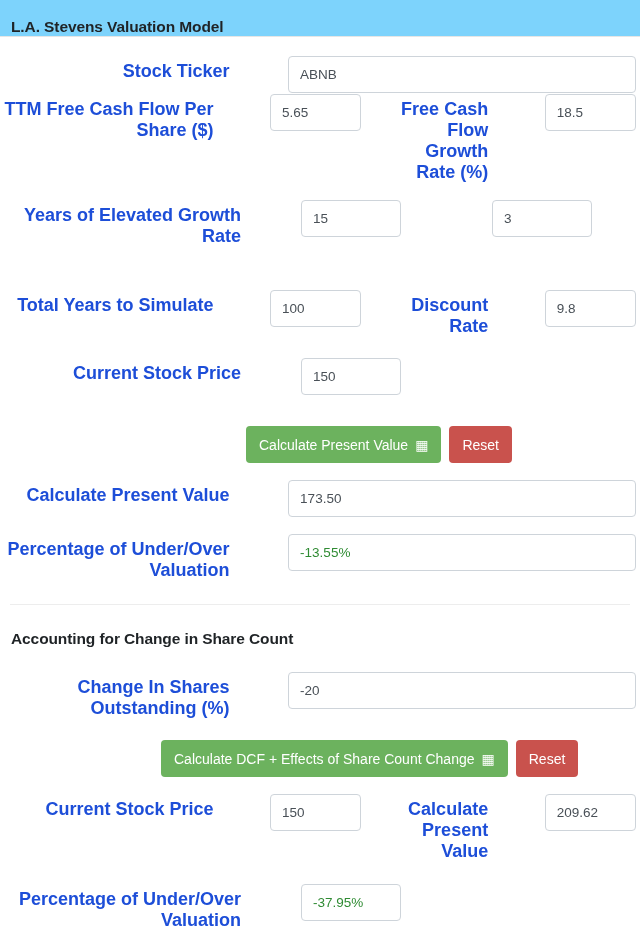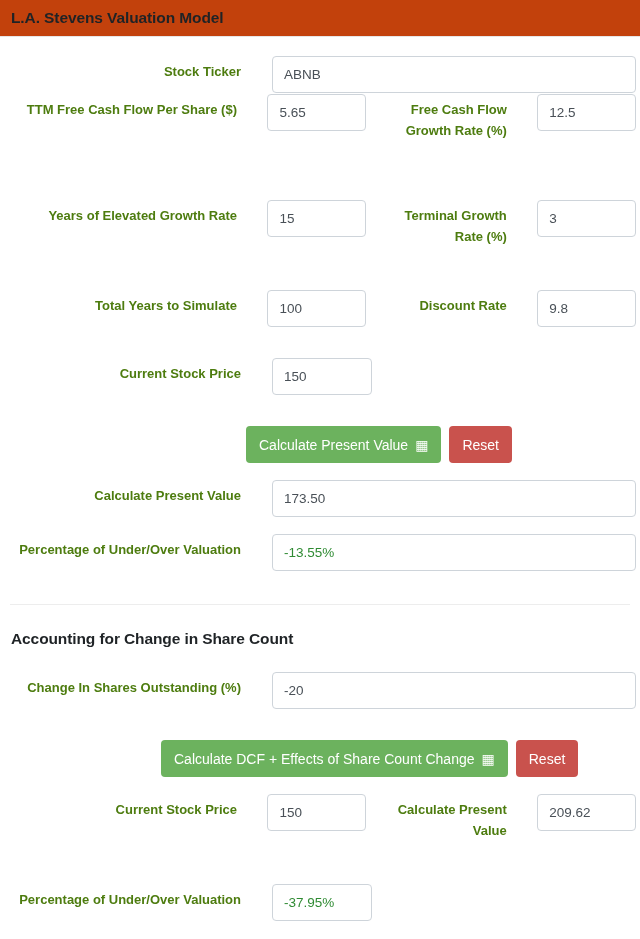--- a/index.html
+++ b/index.html
@@ -12,43 +12,43 @@
   #app {
     position: relative;
     width: 640px; height: 939px;
     overflow: hidden;
     background: #fff;
   }
 
   
   .card-header {
     height: 37px;
-    background: #c2410c;
+    background: #7dd3fc;
     border-bottom: 1px solid #e6e6e6;
     display: flex;
-    align-items: center;
+    align-items: flex-end;
     padding-left: 11px;
   }
   .card-header-title {
     font-size: 15.5px;
     font-weight: bold;
     color: #1f2326;
     letter-spacing: -0.1px;
   }
 
   
   .form-row {
     display: flex;
     align-items: flex-start;
     padding: 0 4px 0 0;
   }
   .col-label {
-    font-size: 13px;
+    font-size: 18px;
     font-weight: bold;
-    color: #4d7c0f;
+    color: #1d4ed8;
     text-align: right;
     line-height: 21px;
     padding-top: 5px;
   }
   .col-label.lbl-left  { width: 241px; padding-right: 0; }
   .col-label.lbl-right { width: 112px; padding-right: 0; }
 
   .gap-sm { width: 31px; }
   .gap-lr { width: 31px; }
 
@@ -56,20 +56,21 @@
     height: 37px;
     border: 1px solid #ced4da;
     border-radius: 4px;
     background: #fff;
     display: flex;
     align-items: center;
     padding: 0 11px;
     font-size: 13.5px;
     color: #495057;
     line-height: 1;
+    margin-left: 29px;
   }
   .field.narrow { width: 100px; }
   .field.full   { width: 364px; }
   .field.green-text { color: #2f8b33; }
 
   
   .btn-row { display: flex; align-items: center; }
   .btn {
     height: 37px;
     border: none;
@@ -127,29 +128,28 @@
     <div class="field full">ABNB</div>
   </div>
 
   <div class="abs form-row" style="top:94px;">
     <div class="col-label lbl-left">TTM Free Cash Flow Per Share ($)</div>
     <div class="gap-sm"></div>
     <div class="field narrow">5.65</div>
     <div class="gap-lr"></div>
     <div class="col-label lbl-right">Free Cash Flow Growth Rate (%)</div>
     <div class="gap-lr"></div>
-    <div class="field narrow">12.5</div>
+    <div class="field narrow">18.5</div>
   </div>
 
   <div class="abs form-row" style="top:200px;">
     <div class="col-label lbl-left">Years of Elevated Growth Rate</div>
     <div class="gap-sm"></div>
     <div class="field narrow">15</div>
     <div class="gap-lr"></div>
-    <div class="col-label lbl-right">Terminal Growth Rate (%)</div>
     <div class="gap-lr"></div>
     <div class="field narrow">3</div>
   </div>
 
   <div class="abs form-row" style="top:290px;">
     <div class="col-label lbl-left">Total Years to Simulate</div>
     <div class="gap-sm"></div>
     <div class="field narrow">100</div>
     <div class="gap-lr"></div>
     <div class="col-label lbl-right">Discount Rate</div>

